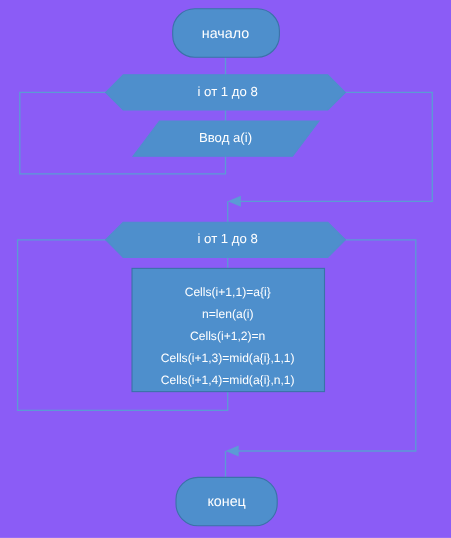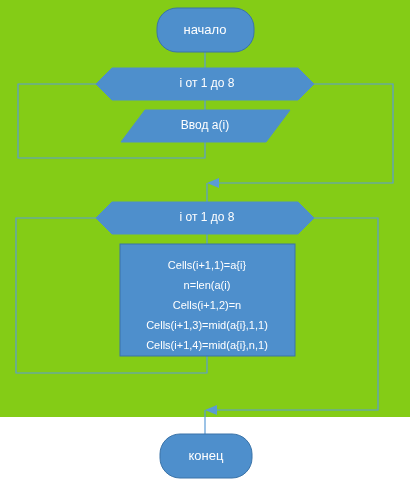--- a/index.html
+++ b/index.html
@@ -9,22 +9,22 @@
   }
   body {
     width: 410px;
     height: 489px;
     font-family: "Liberation Sans", sans-serif;
     overflow: hidden;
   }
   #flowchart-root {
     position: relative;
     width: 410px;
-    height: 417px;
-    background: #84cc16;
+    height: 489px;
+    background: #8b5cf6;
   }
   svg.diagram {
     display: block;
     width: 410px;
     height: 489px;
   }
   .node-shape {
     fill: #4E8FCC;
     stroke: #4E8FCC;
     stroke-width: 1;

